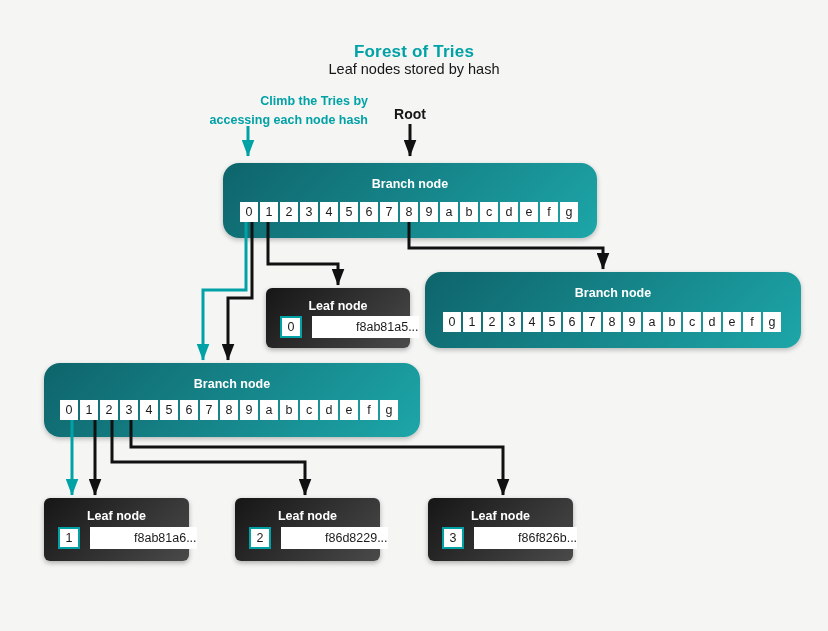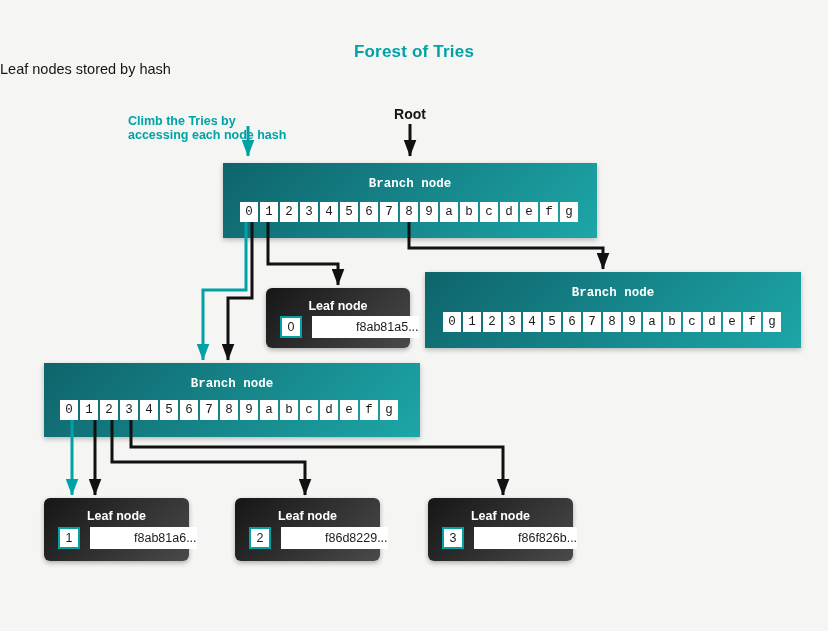--- a/index.html
+++ b/index.html
@@ -21,36 +21,35 @@
     background: var(--bg);
     overflow: hidden;
   }
   .title {
     position: absolute; top: 42px; left: 0; width: 828px;
     text-align: center; font-size: 17px; font-weight: bold;
     color: var(--accent); letter-spacing: .2px;
   }
   .subtitle {
     position: absolute; top: 61px; left: 0; width: 828px;
-    text-align: left; font-size: 14.5px; font-weight: 500; color: #161616;
+    text-align: center; font-size: 14.5px; font-weight: 500; color: #161616;
   }
   .climb-note {
     position: absolute; top: 92px; left: 128px; width: 240px;
-    text-align: left; font-size: 12.5px; font-weight: bold;
-    color: var(--accent); line-height: 14px; white-space: pre-line; margin-top: 22px;
+    text-align: right; font-size: 12.5px; font-weight: bold;
+    color: var(--accent); line-height: 19px; white-space: pre-line;
   }
   .root-note {
     position: absolute; top: 106px; left: 360px; width: 100px;
     text-align: center; font-size: 14px; font-weight: bold; color: #161616;
   }
   .branch {
-    position: absolute; border-radius: 0; z-index: 1;
+    position: absolute; border-radius: 16px; z-index: 1;
     background: linear-gradient(135deg, var(--branch-a) 0%, var(--branch-b) 100%);
     box-shadow: 0 2px 5px rgba(0,0,0,.25);
-    font-family: Liberation Mono, monospace;
   }
   .branch .node-label {
     margin-top: 14px; text-align: center; color: #ffffff;
     font-weight: bold; font-size: 12.5px;
   }
   .cells { position: absolute; top: 39px; display: flex; gap: 2px; }
   .cell {
     width: 18px; height: 20px; background: #ffffff; color: #1b1b1b;
     font-size: 12.5px; display: flex; align-items: center; justify-content: center;
   }

